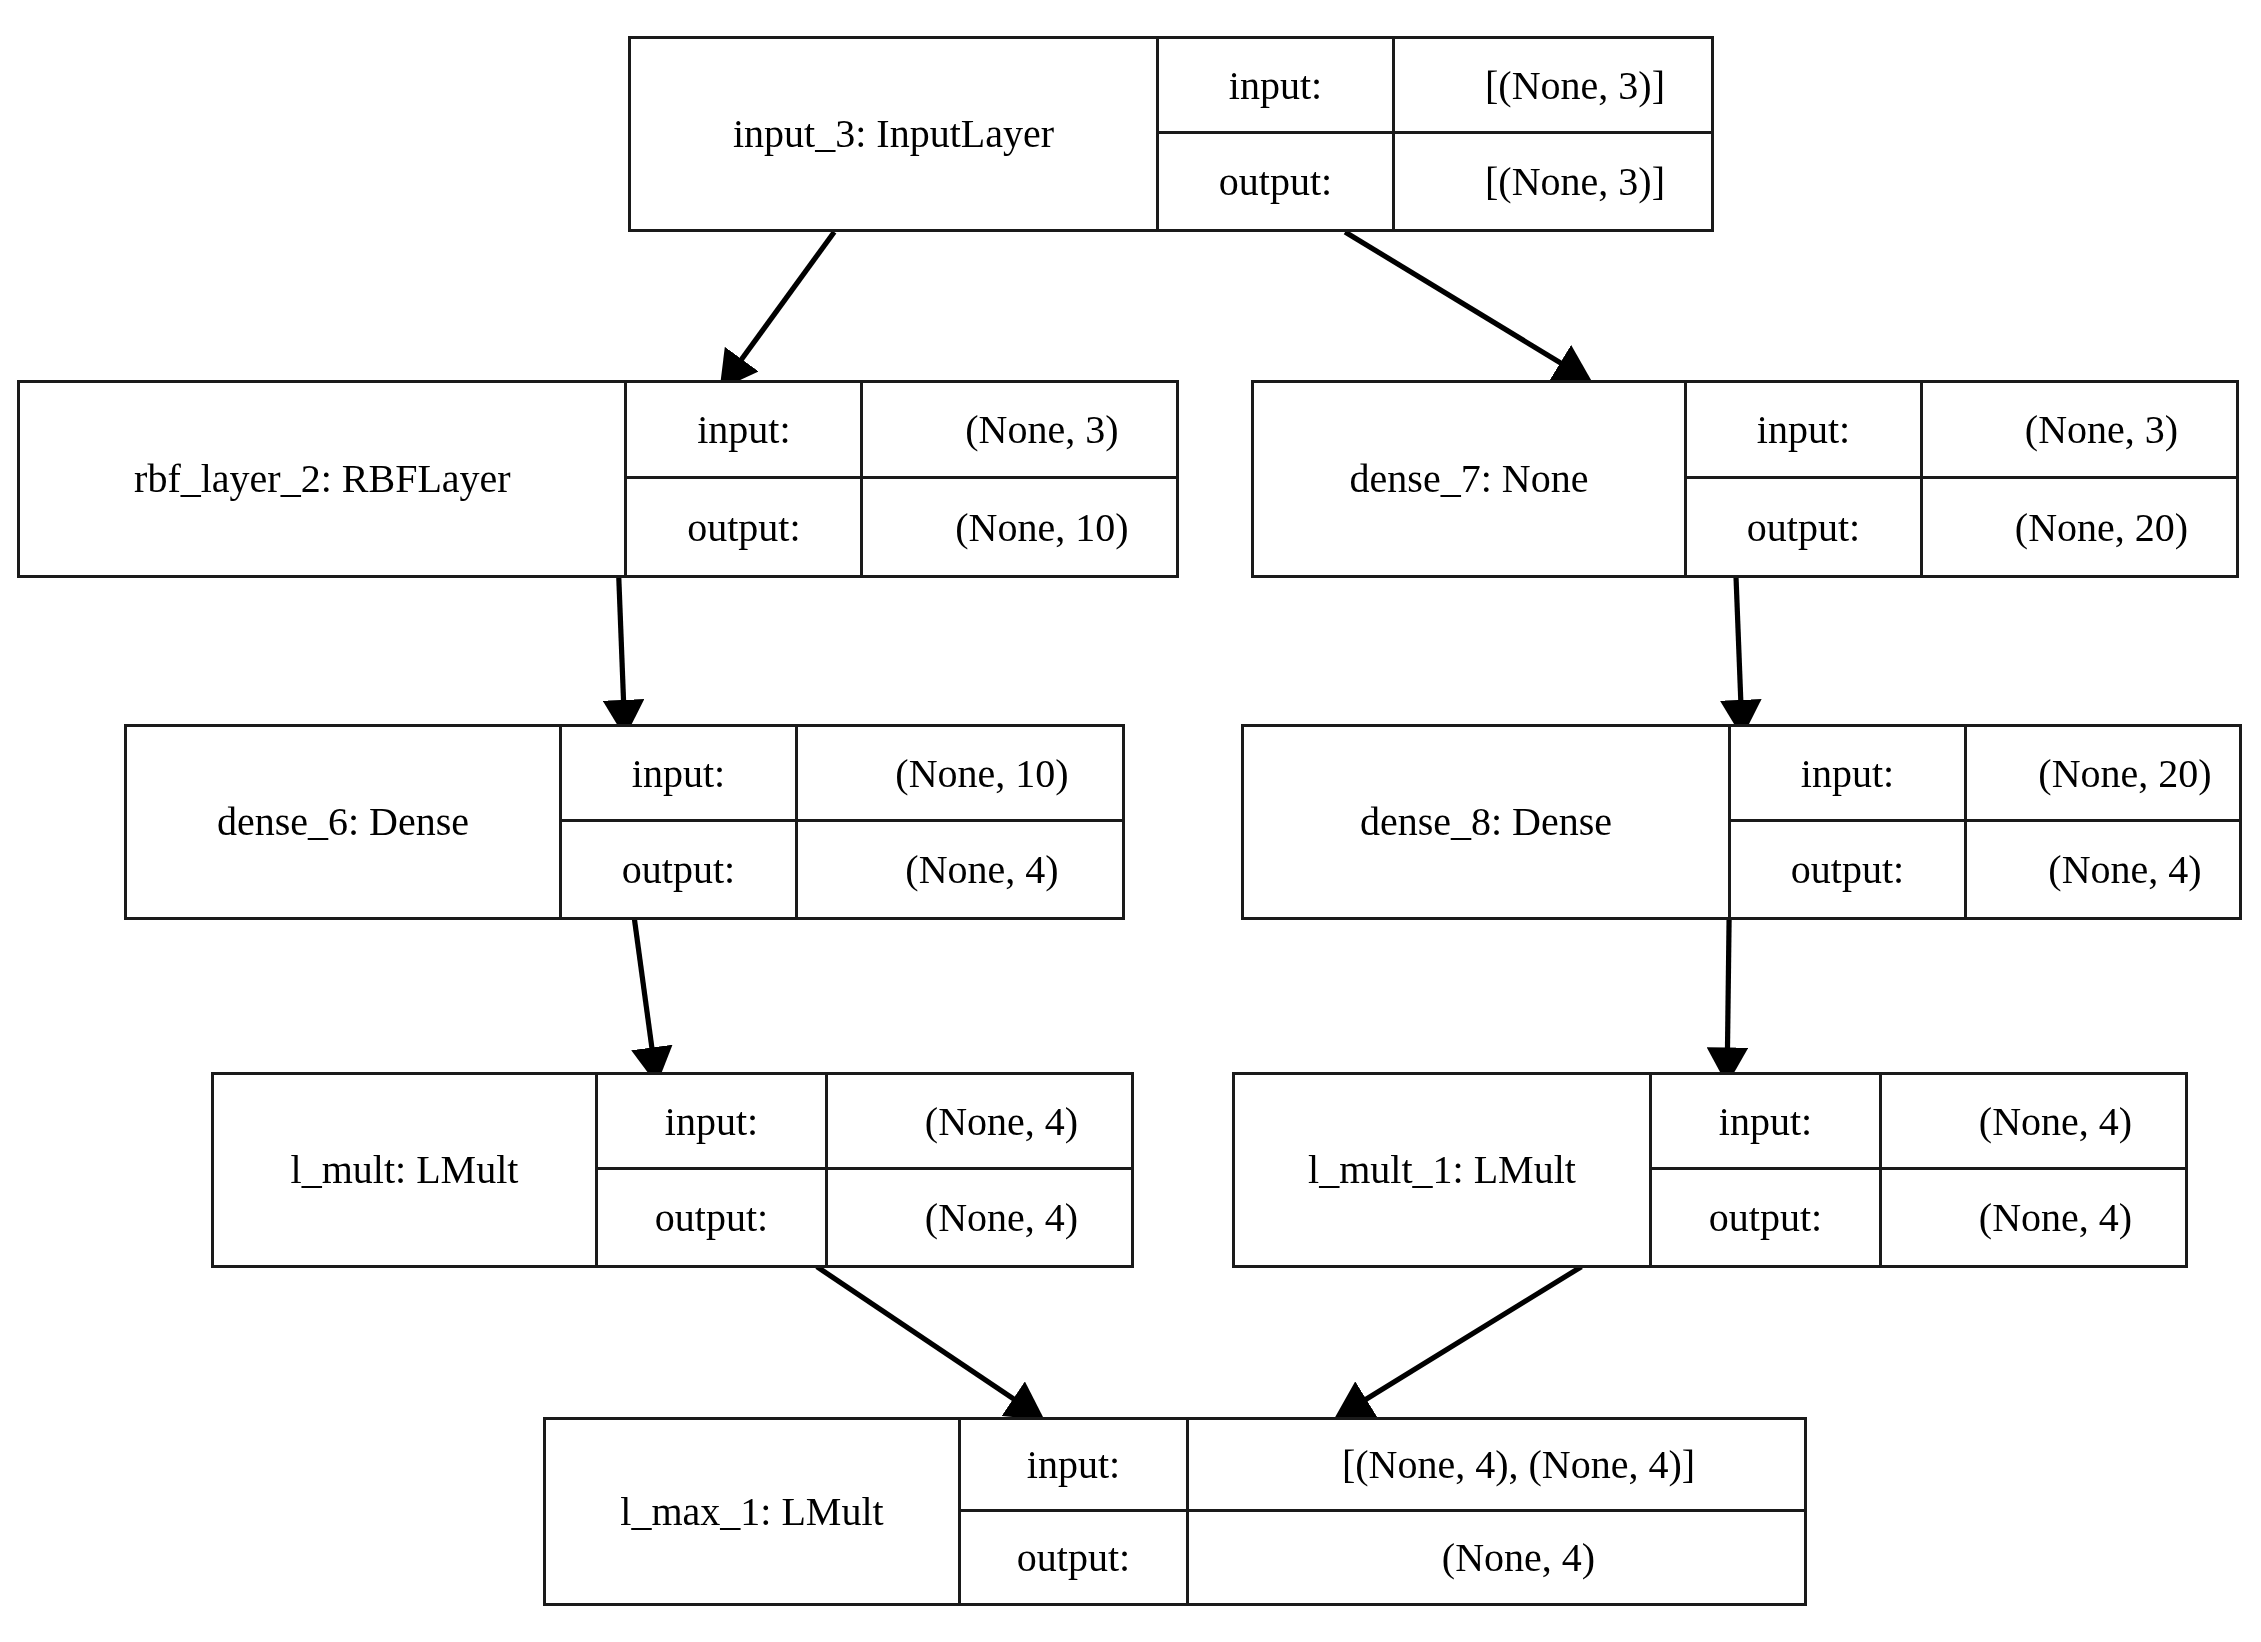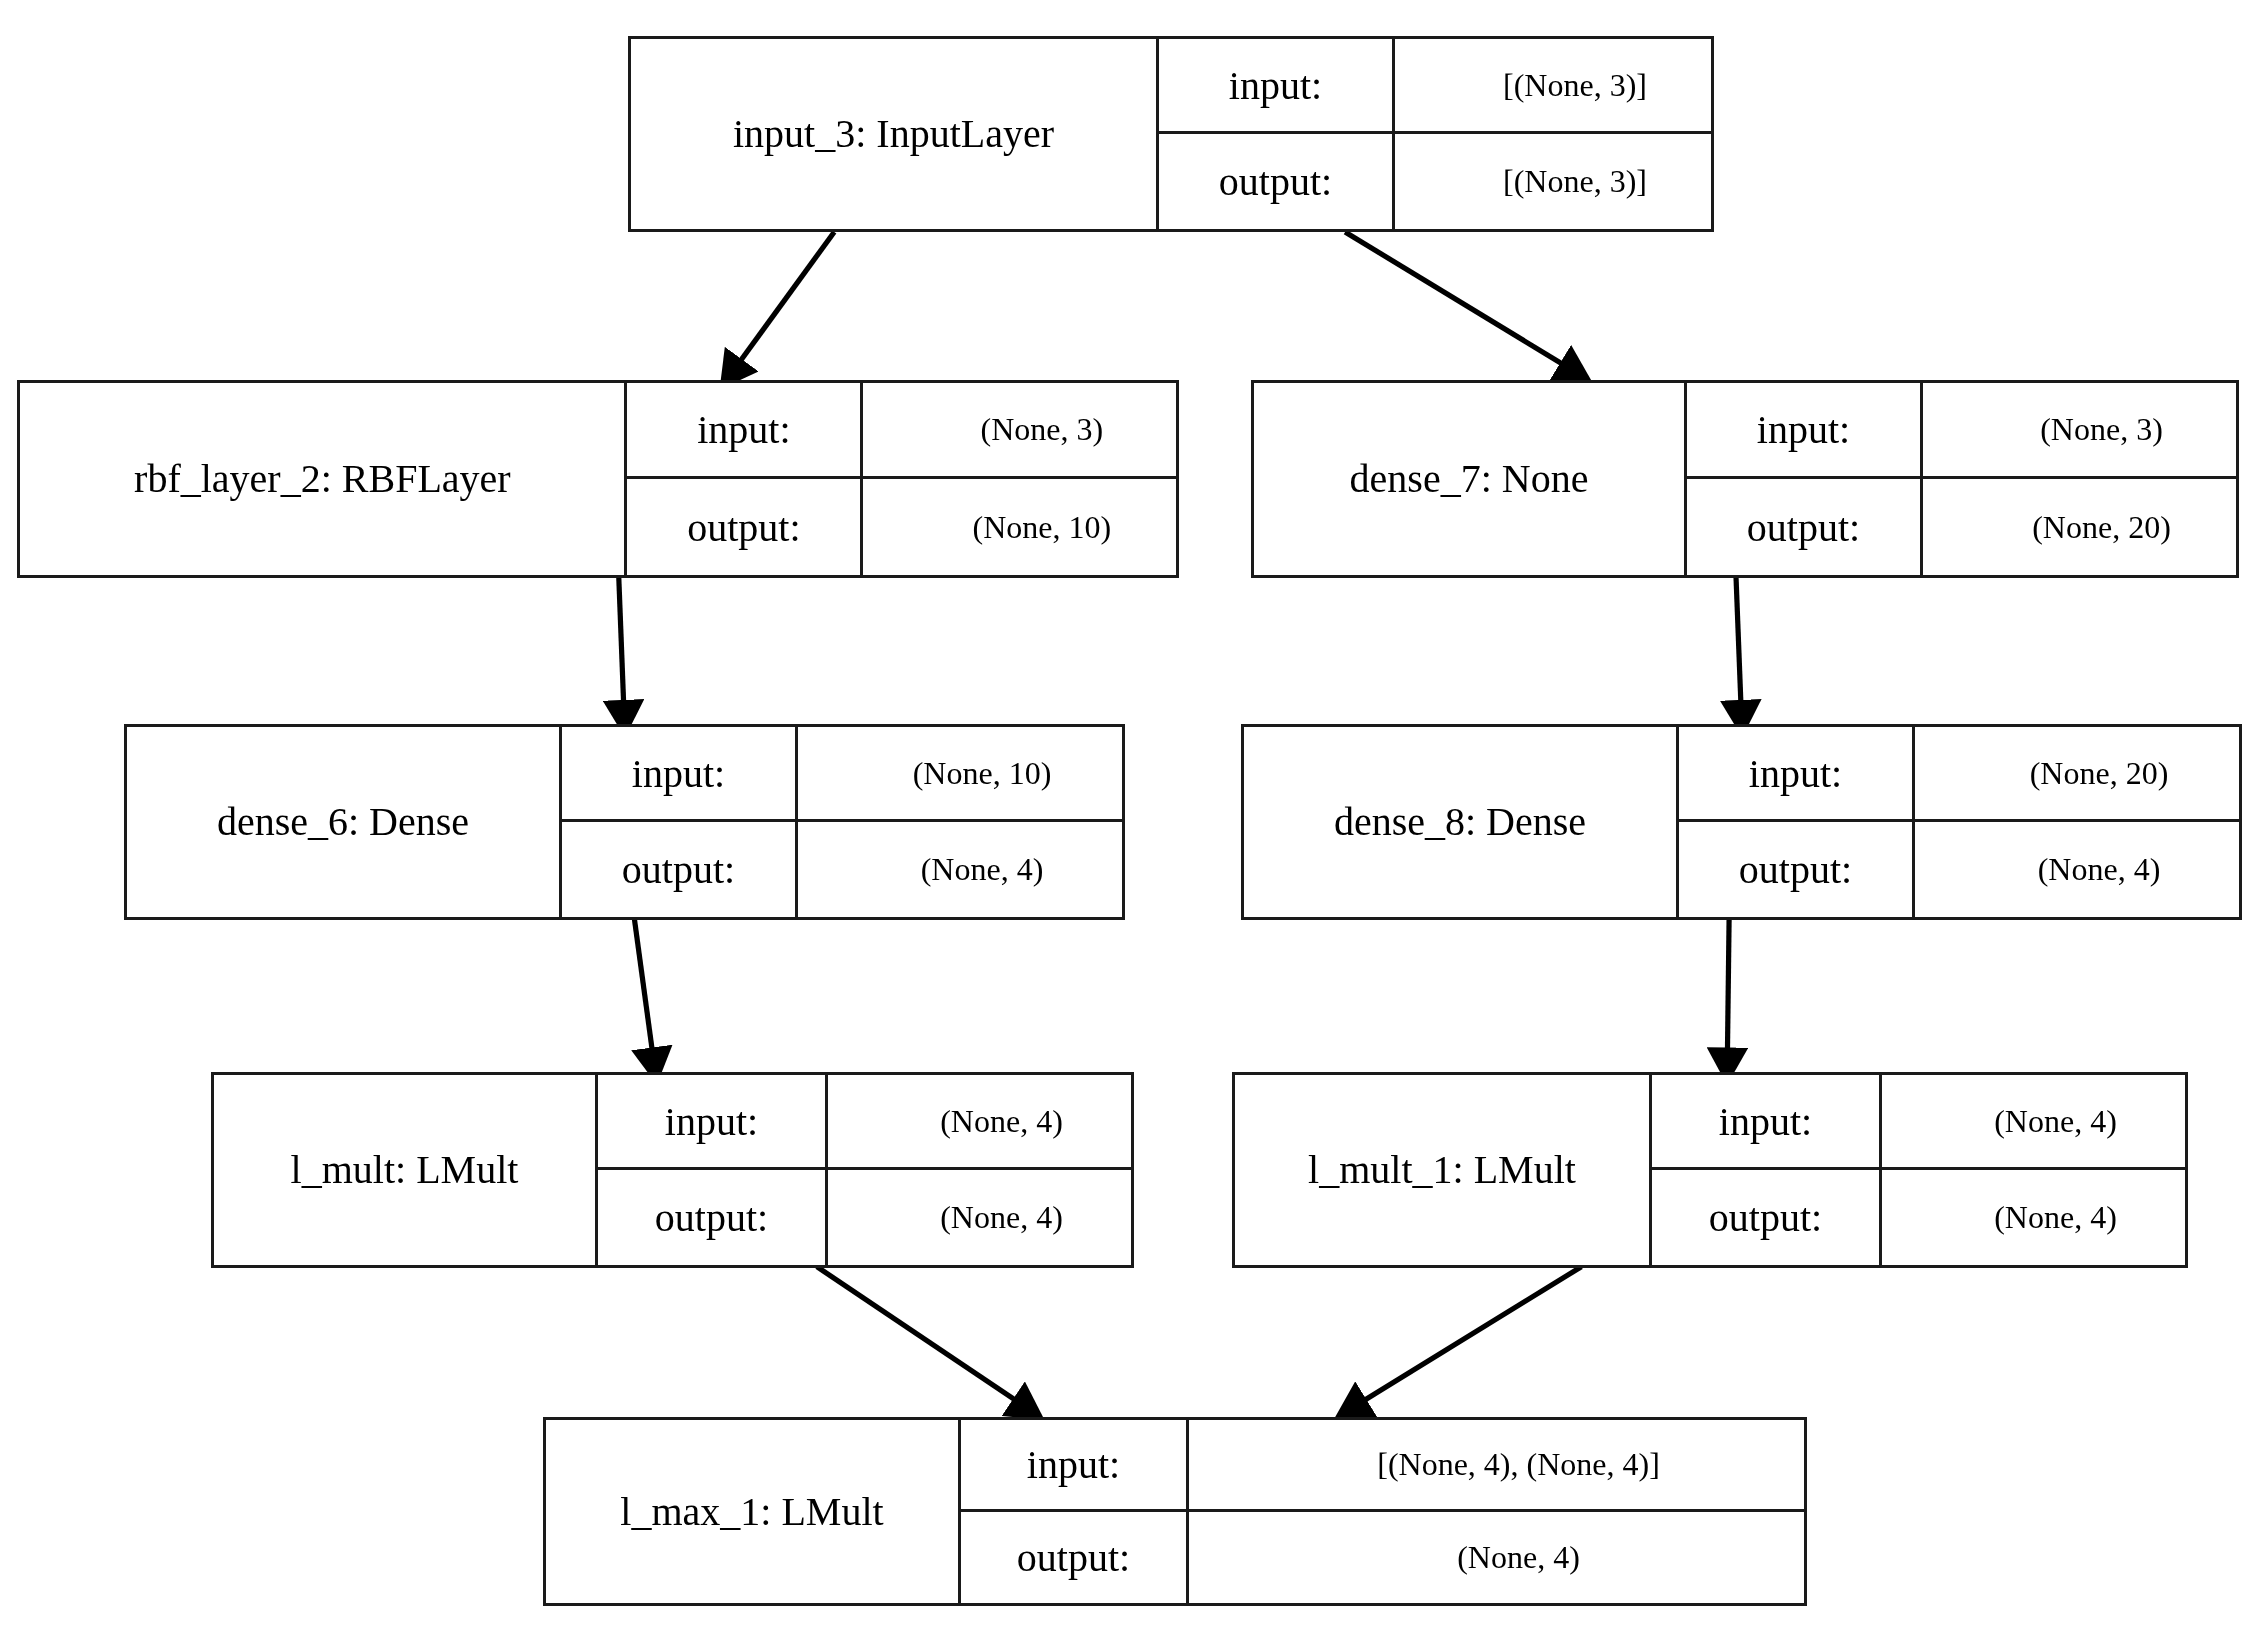--- a/index.html
+++ b/index.html
@@ -68,21 +68,21 @@
     font-size: 40px;
     color: #000000;
     white-space: nowrap;
   }
   .node .io-value {
     box-sizing: border-box;
     display: flex;
     align-items: center;
     justify-content: center;
     flex: 1 1 auto;
-    font-size: 32px;
+    font-size: 40px;
     color: #000000;
     white-space: nowrap;
     margin-left: 44px;
   }
 </style>
 </head>
 <body>
 
 <div id="canvas">
   <svg class="edges" viewBox="0 0 2602 1890" xmlns="http://www.w3.org/2000/svg">
@@ -149,21 +149,21 @@
             <div class="io-label" style="width: 236px;">input:</div>
             <div class="io-value">(None, 10)</div>
           </div>
           <div class="io-row ">
             <div class="io-label" style="width: 236px;">output:</div>
             <div class="io-value">(None, 4)</div>
           </div>
         </div>
       </div>
       <div class="node" style="left: 1241px; top: 724px; width: 1001px; height: 196px;">
-        <div class="name-cell" style="width: 435px;">dense_8: Dense</div>
+        <div class="name-cell" style="width: 487px;">dense_8: Dense</div>
         <div class="io-block">
           <div class="io-row first">
             <div class="io-label" style="width: 236px;">input:</div>
             <div class="io-value">(None, 20)</div>
           </div>
           <div class="io-row ">
             <div class="io-label" style="width: 236px;">output:</div>
             <div class="io-value">(None, 4)</div>
           </div>
         </div>

